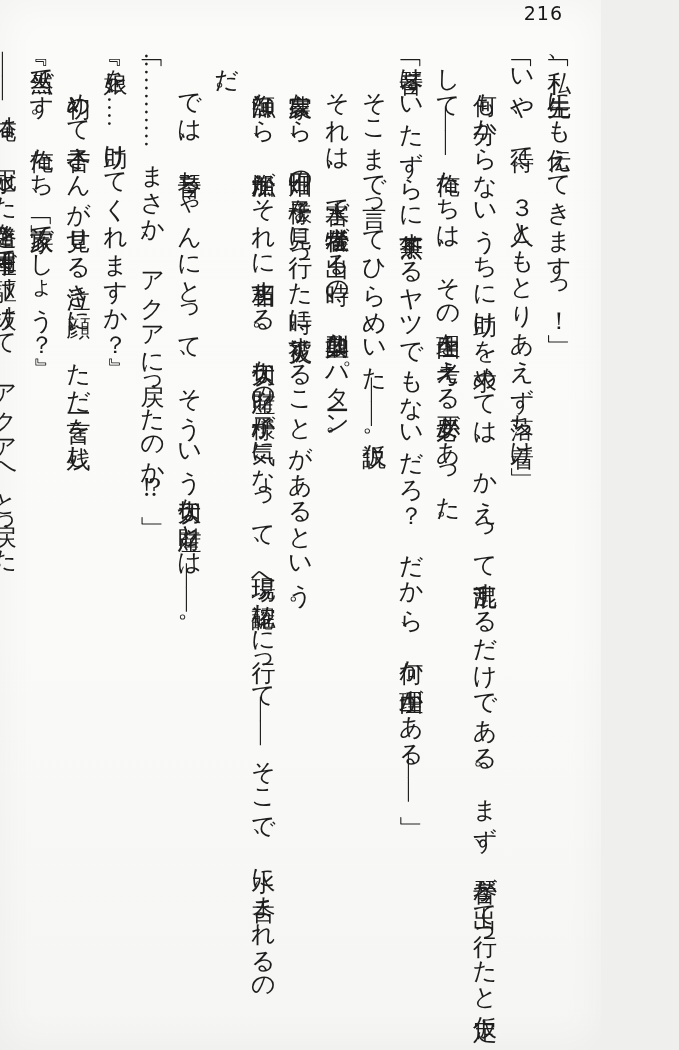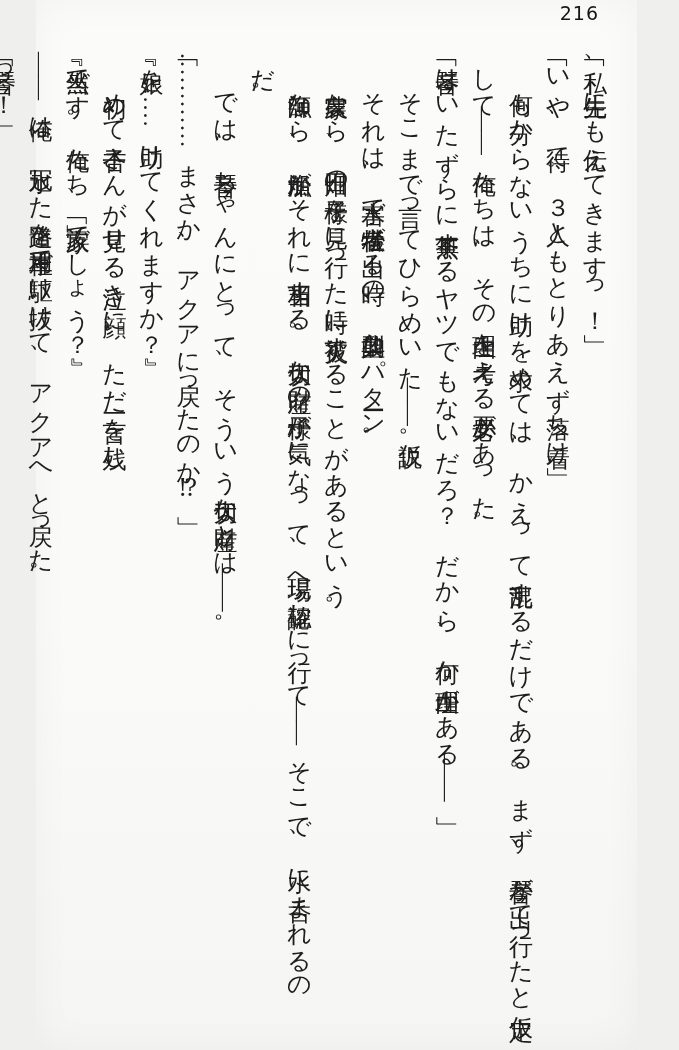--- a/index.html
+++ b/index.html
@@ -11,21 +11,20 @@
     height: 1050px;
     overflow: hidden;
     background: #efefed;
   }
   .page {
     position: relative;
     width: 601px;
     height: 1050px;
     background: linear-gradient(180deg, #fbfbfa 0%, #fafaf8 60%, #f5f5f3 100%);
     box-shadow: inset 0 0 40px rgba(0,0,0,0.04);
-    margin-left: 36px;
   }
   .page-number {
     position: absolute;
     top: 2px;
     right: 38px;
     font-family: "DejaVu Sans", "Liberation Sans", sans-serif;
     font-size: 19px;
     font-weight: 500;
     letter-spacing: 1px;
     color: #161616;

